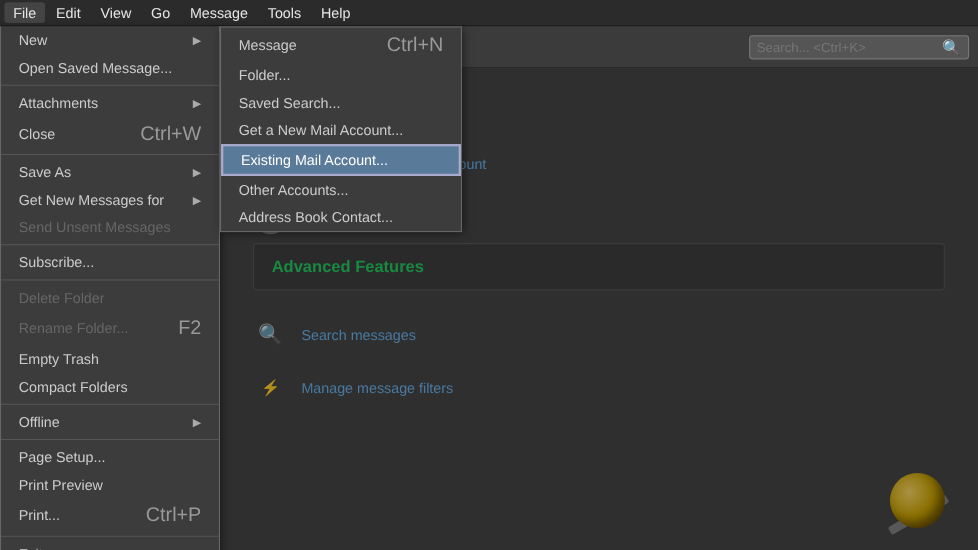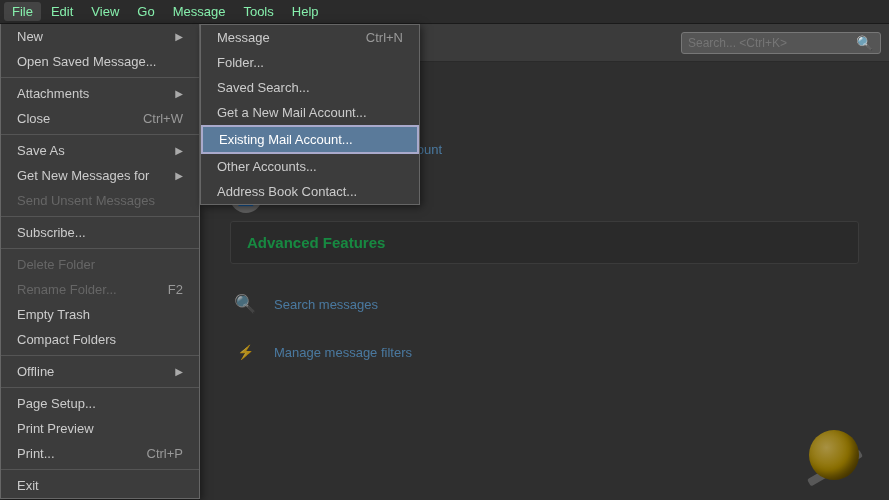--- a/index.html
+++ b/index.html
@@ -19,21 +19,21 @@
       display: flex;
       align-items: center;
       background: #2b2b2b;
       height: 24px;
       padding: 0 4px;
       gap: 2px;
       border-bottom: 1px solid #1a1a1a;
     }
     .menubar-item {
       padding: 2px 8px;
-      color: #86efac;
+      color: #e5e5e5;
       cursor: pointer;
       border-radius: 3px;
       font-size: 13px;
     }
     .menubar-item:hover, .menubar-item.active {
       background: #555;
     }
     .menubar-item.active {
       background: #444;
     }
@@ -162,21 +162,21 @@
       align-items: center;
       font-size: 13px;
       white-space: nowrap;
     }
     .menu-item.disabled {
       color: #666;
       cursor: default;
     }
     .menu-item .shortcut {
       color: #999;
-      font-size: 13px;
+      font-size: 18px;
       margin-left: 20px;
     }
     .menu-item .arrow {
       color: #aaa;
       font-size: 10px;
       margin-left: 10px;
     }
     .menu-separator {
       height: 1px;
       background: #555;

